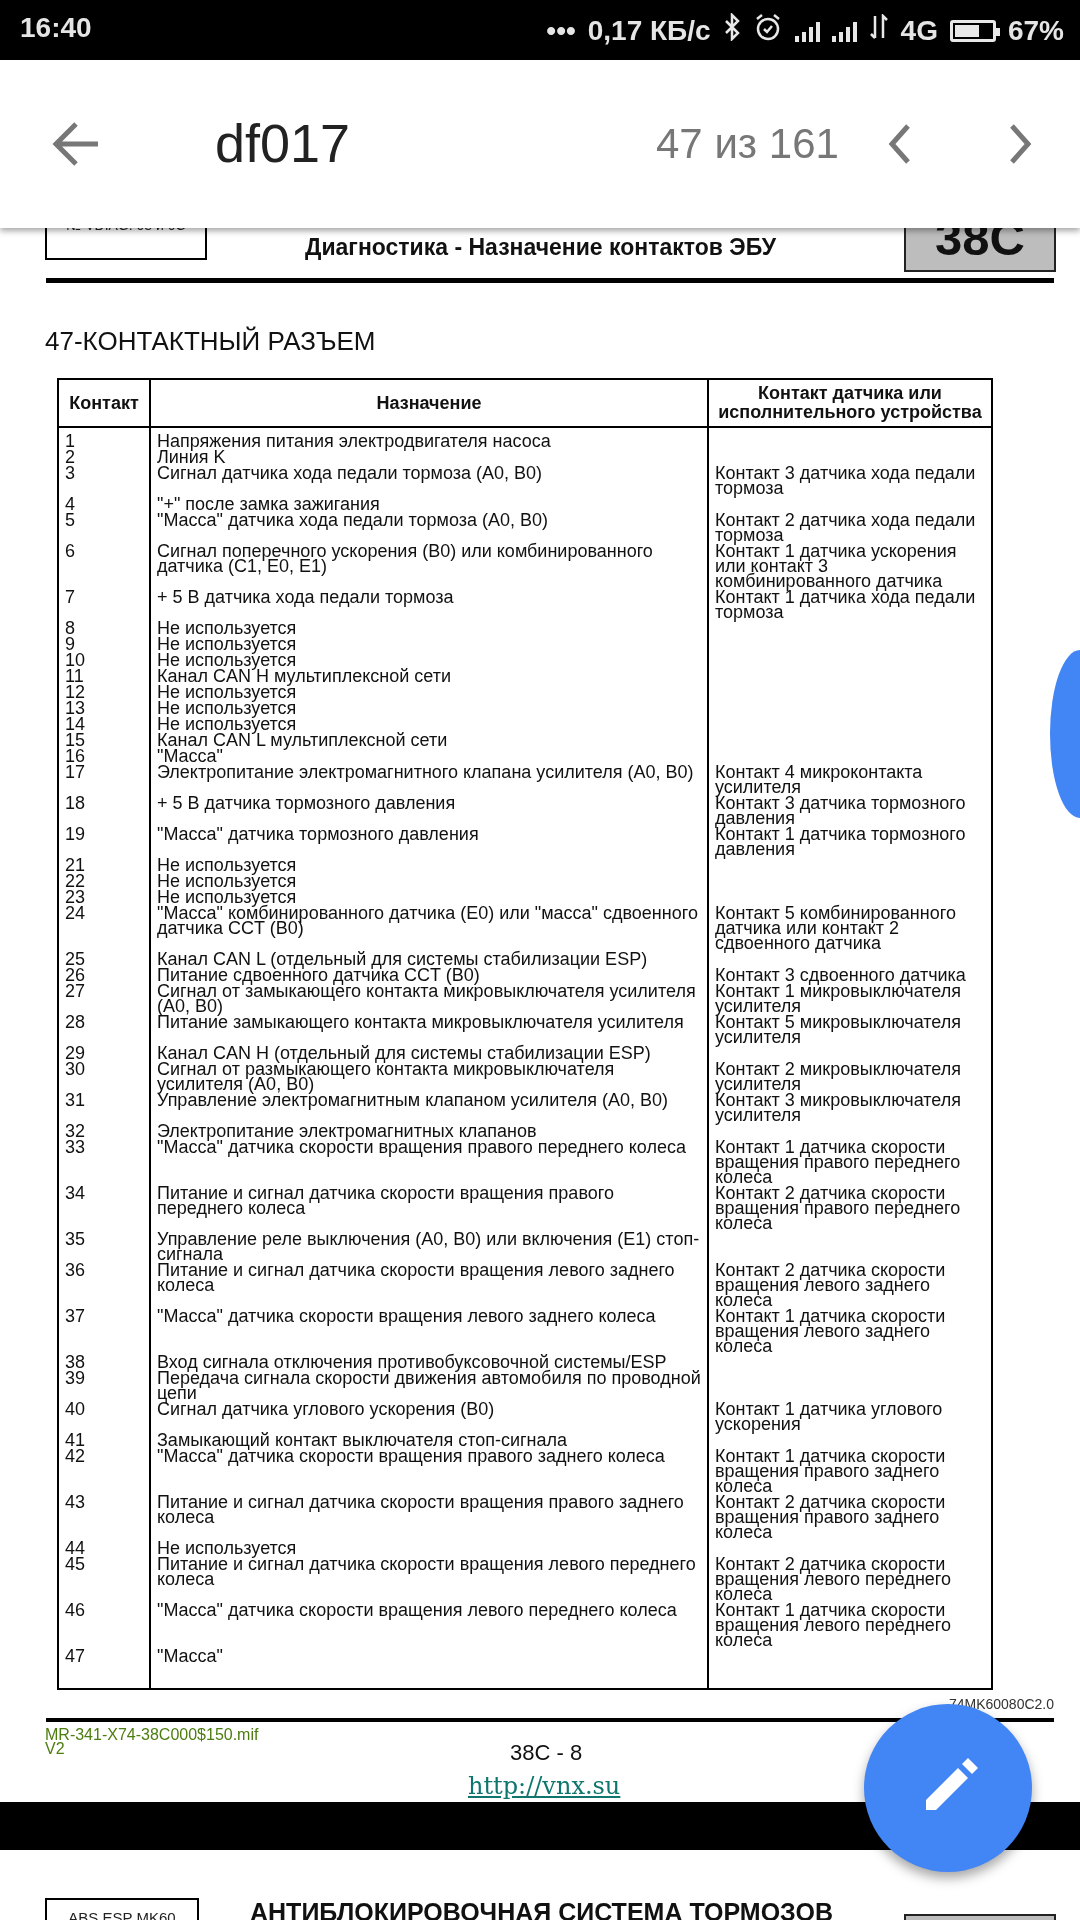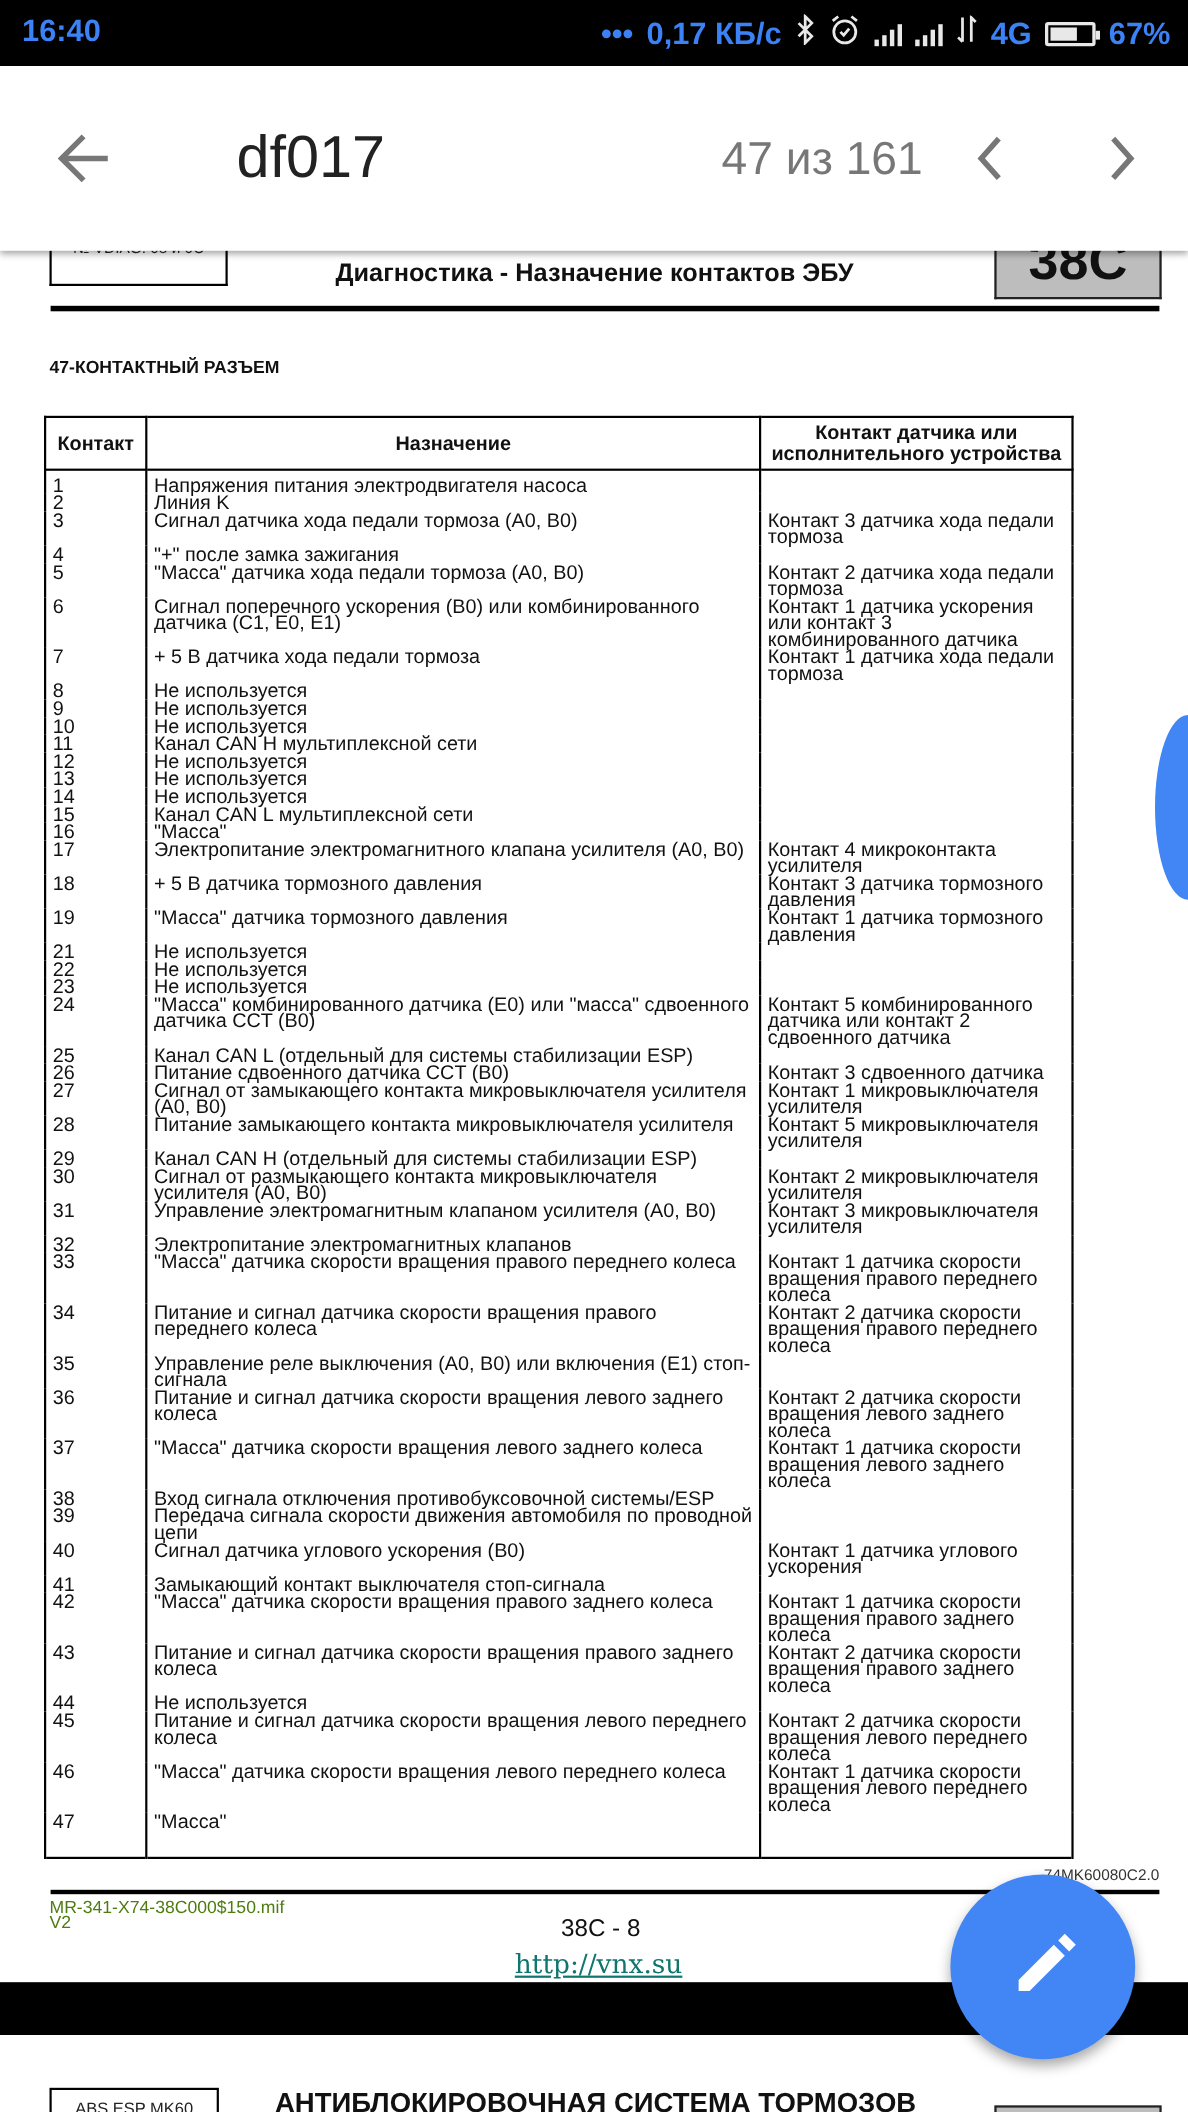--- a/index.html
+++ b/index.html
@@ -1,17 +1,17 @@
 <!DOCTYPE html>
 <html><head>
 <meta charset="utf-8">
 <style>
   html, body { margin:0; padding:0; }
   body { width:1080px; height:1920px; position:relative; overflow:hidden; background:#ffffff; font-family:"Liberation Sans", sans-serif; }
-  .statusbar { position:absolute; left:0; top:0; width:1080px; height:60px; background:#000; color:#3b82f6; font-family:"Liberation Sans", sans-serif; font-size:28px; font-weight:bold; }
+  .statusbar { position:absolute; left:0; top:0; width:1080px; height:60px; background:#000; color:#e5e5e5; font-family:"Liberation Sans", sans-serif; font-size:28px; font-weight:bold; }
   .statusbar .time { position:absolute; left:20px; top:12px; }
   .statusbar .right { position:absolute; right:16px; top:12px; display:flex; align-items:center; gap:12px; }
   .sb-icon { display:inline-block; color:#e8e8e8; }
   .battery { display:inline-block; width:46px; height:22px; border:3px solid #e8e8e8; border-radius:3px; position:relative; box-sizing:border-box; }
   .battery .fill { position:absolute; left:2px; top:2px; bottom:2px; background:#e8e8e8; }
   .battery:after { content:""; position:absolute; right:-7px; top:5px; width:4px; height:8px; background:#e8e8e8; }
   .signal { display:inline-flex; align-items:flex-end; gap:3px; height:22px; }
   .signal span { display:inline-block; width:4px; background:#e8e8e8; }
 
   .appbar { position:absolute; left:0; top:60px; width:1080px; height:168px; background:#fff; box-shadow:0 3px 6px rgba(0,0,0,0.35); z-index:5; }
@@ -19,23 +19,23 @@
   .appbar .title { position:absolute; left:215px; top:52px; font-size:54px; color:#222; }
   .appbar .counter { position:absolute; left:632px; top:60px; font-size:42px; color:#777;margin-left:24px; }
   .appbar .prev { position:absolute; left:880px; top:62px; width:40px; height:44px; }
   .appbar .next { position:absolute; left:1000px; top:62px; width:40px; height:44px; }
 
   .doc { position:absolute; left:0; top:228px; width:1080px; height:1574px; background:#fff; }
   .vdiag-box { position:absolute; left:45px; top:-10px; width:158px; height:40px; border:2px solid #000; border-top:none; font-size:14px; color:#222; text-align:center; line-height:14px; overflow:hidden; }
   .doc-header { position:absolute; left:305px; top:6px; font-size:23px; font-weight:bold; color:#111; }
   .section-badge { position:absolute; left:904px; top:-10px; width:148px; height:52px; background:#bdbdbd; border:2px solid #222; border-top:none; font-size:49px; font-weight:bold; color:#111; text-align:center; line-height:40px; overflow:hidden; }
   .rule-top { position:absolute; left:46px; top:50px; width:1008px; height:5px; background:#000; }
-  .section-title { position:absolute; left:45px; top:98px; font-size:16px; font-weight:bold; color:#111; }
-
-  table.pins { position:absolute; left:40px; top:150px; width:936px; border-collapse:collapse; border:2px solid #000; font-size:18px; color:#111; line-height:15px; }
+  .section-title { position:absolute; left:45px; top:98px; font-size:26px; font-weight:normal; color:#111; }
+
+  table.pins { position:absolute; left:57px; top:150px; width:936px; border-collapse:collapse; border:2px solid #000; font-size:18px; color:#111; line-height:15px; }
   table.pins th { border:2px solid #000; font-weight:bold; font-size:18px; padding:4px 6px; line-height:19px; height:38px; }
   table.pins td { vertical-align:top; padding:0 6px; border-left:2px solid #000; border-right:2px solid #000; }
   table.pins td.c0 { width:78px; }
   table.pins td.c1 { width:544px; }
   table.pins tr.pin-row td { padding-top:1px; }
   table.pins tbody tr:first-child td { padding-top:6px; }
   table.pins tbody tr:last-child td { padding-bottom:24px; }
 
   .footer-code { position:absolute; right:26px; top:1468px; font-size:14px; color:#333; }
   .rule-bottom { position:absolute; left:46px; top:1490px; width:1008px; height:4px; background:#000; }

